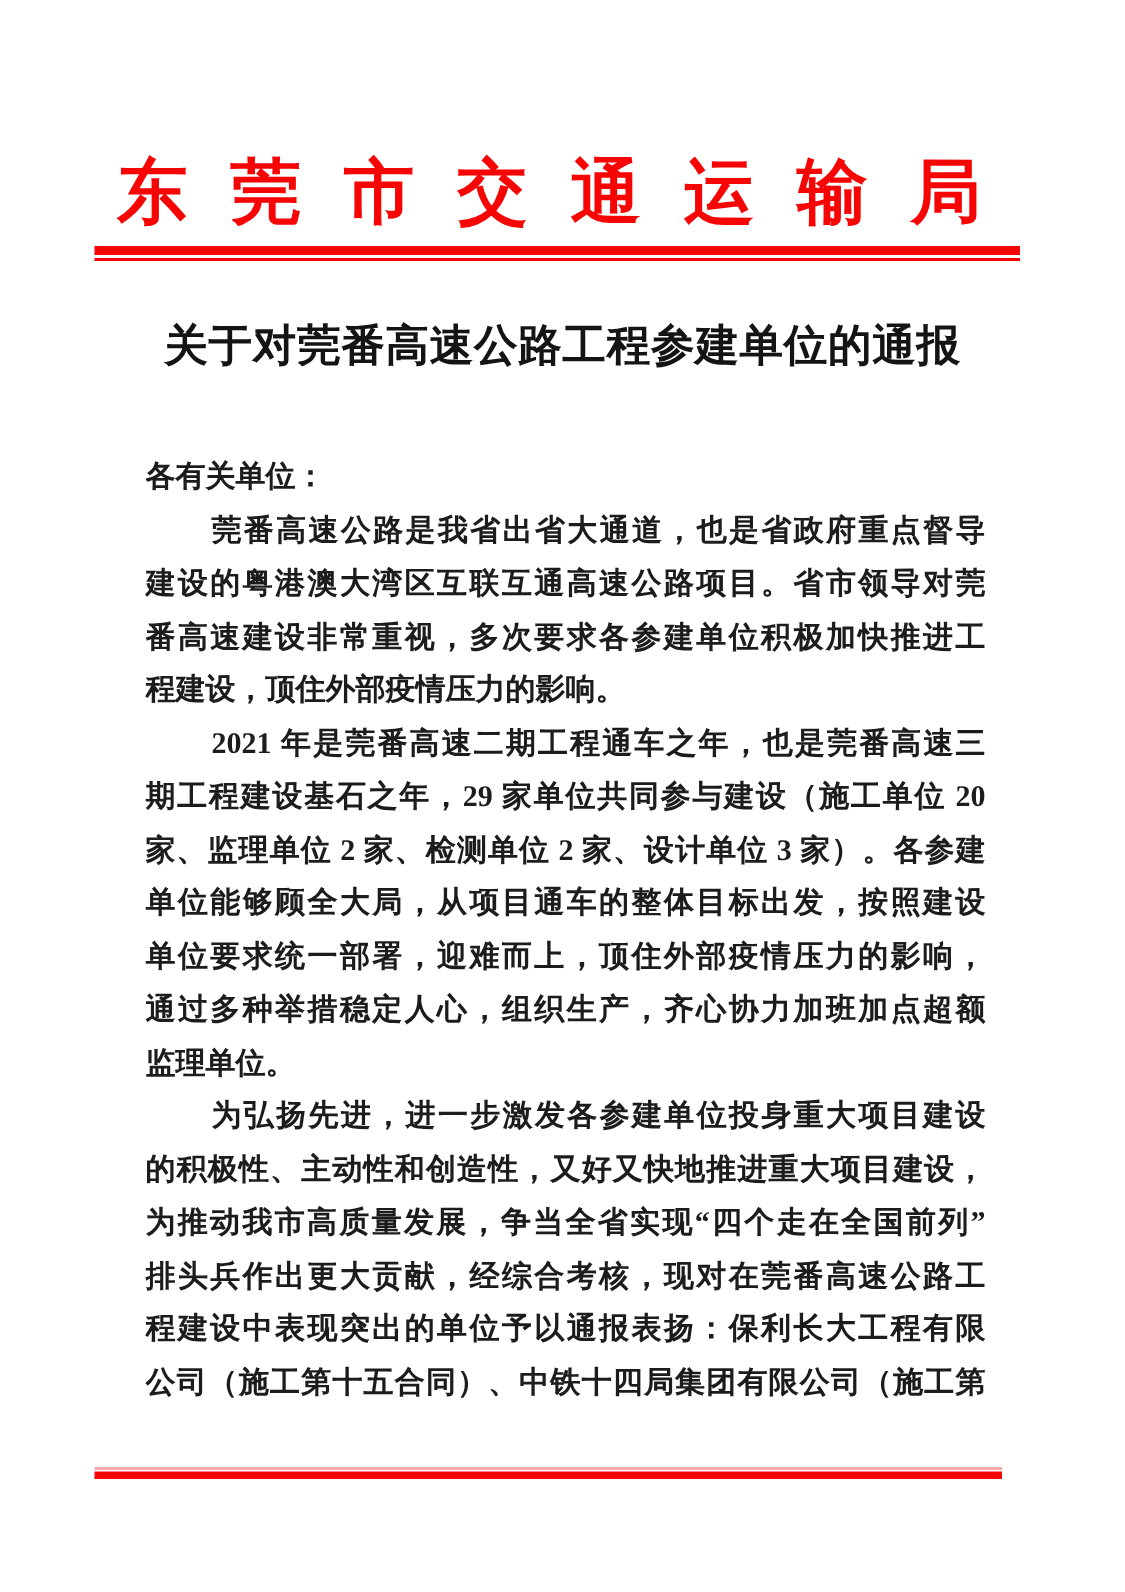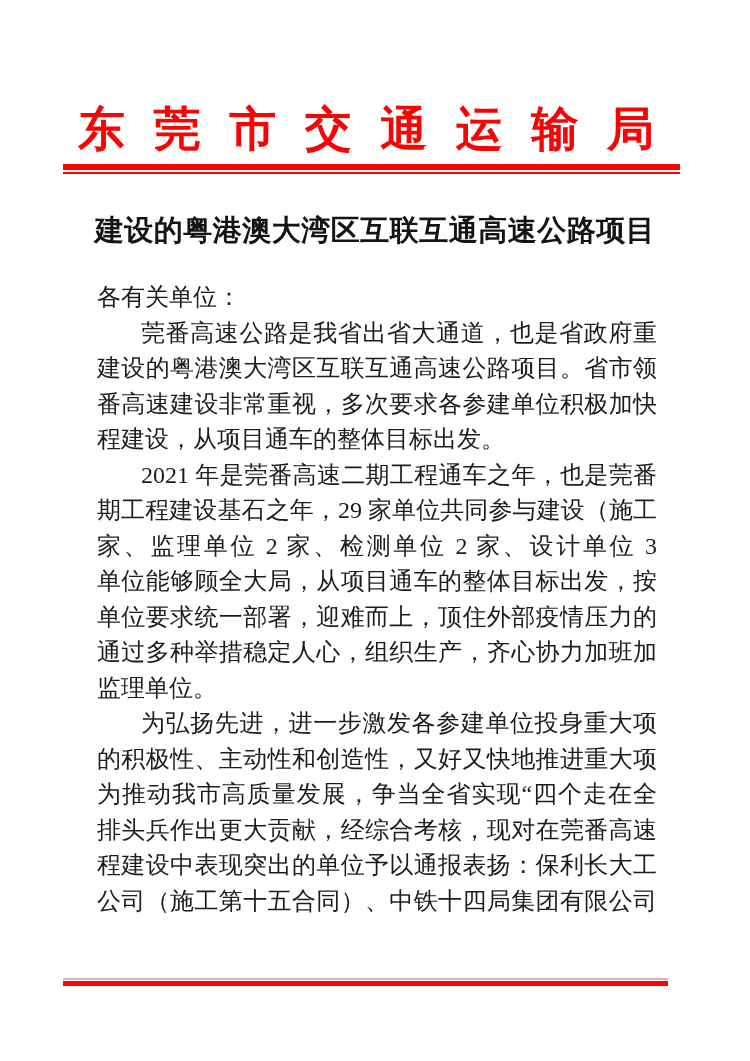--- a/index.html
+++ b/index.html
@@ -65,25 +65,25 @@
     text-align: center;
     font-size: 29px;
     font-weight: bold;
     color: #141414;
     letter-spacing: 0.5px;
   }
   
   .doc-body {
     position: absolute;
     left: 97px;
-    top: 280px;
+    top: 301px;
     width: 560px;
-    font-size: 24px;
+    font-size: 20px;
     color: var(--ink);
-    font-weight: normal;
+    font-weight: bold;
   }
   .doc-body .line {
     height: 35.5px;
     line-height: 35.5px;
     text-align: justify;
     text-align-last: left;
     white-space: normal;
     overflow: hidden;
   }
   .doc-body .line.fill {
@@ -122,28 +122,28 @@
       <span>交</span>
       <span>通</span>
       <span>运</span>
       <span>输</span>
       <span>局</span>
     </div>
 
   <div class="sep-thick"></div>
   <div class="sep-thin"></div>
 
-  <div class="doc-title">建设的粤港澳大湾区互联互通高速公路项目</div>
+  <div class="doc-title">关于对莞番高速公路工程参建单位的通报</div>
 
   <div class="doc-body">
       <div class="line">各有关单位：</div>
       <div class="line fill indent">莞番高速公路是我省出省大通道，也是省政府重点督导</div>
       <div class="line fill">建设的粤港澳大湾区互联互通高速公路项目。省市领导对莞</div>
       <div class="line fill">番高速建设非常重视，多次要求各参建单位积极加快推进工</div>
-      <div class="line">程建设，从项目通车的整体目标出发。</div>
+      <div class="line">程建设，顶住外部疫情压力的影响。</div>
       <div class="line fill indent">2021 年是莞番高速二期工程通车之年，也是莞番高速三</div>
       <div class="line fill">期工程建设基石之年，29 家单位共同参与建设（施工单位 20</div>
       <div class="line fill">家、监理单位 2 家、检测单位 2 家、设计单位 3 家）。各参建</div>
       <div class="line fill">单位能够顾全大局，从项目通车的整体目标出发，按照建设</div>
       <div class="line fill">单位要求统一部署，迎难而上，顶住外部疫情压力的影响，</div>
       <div class="line fill">通过多种举措稳定人心，组织生产，齐心协力加班加点超额</div>
       <div class="line">监理单位。</div>
       <div class="line fill indent">为弘扬先进，进一步激发各参建单位投身重大项目建设</div>
       <div class="line fill">的积极性、主动性和创造性，又好又快地推进重大项目建设，</div>
       <div class="line fill">为推动我市高质量发展，争当全省实现“四个走在全国前列”</div>

